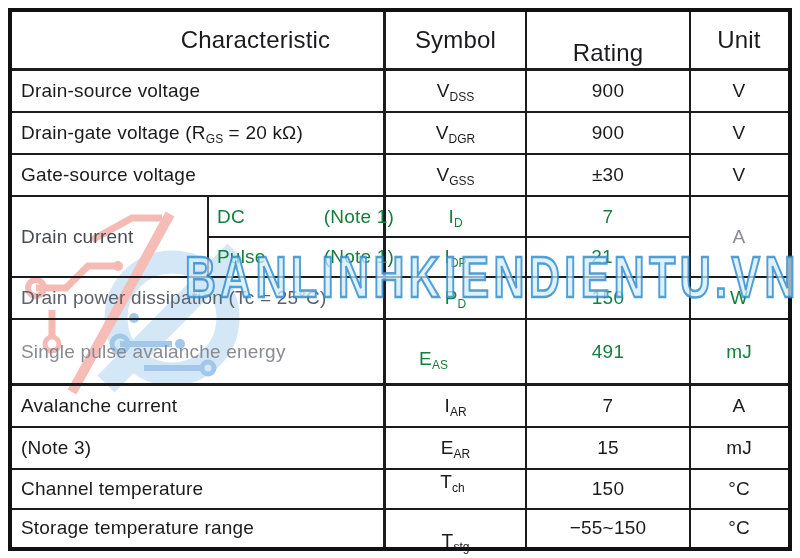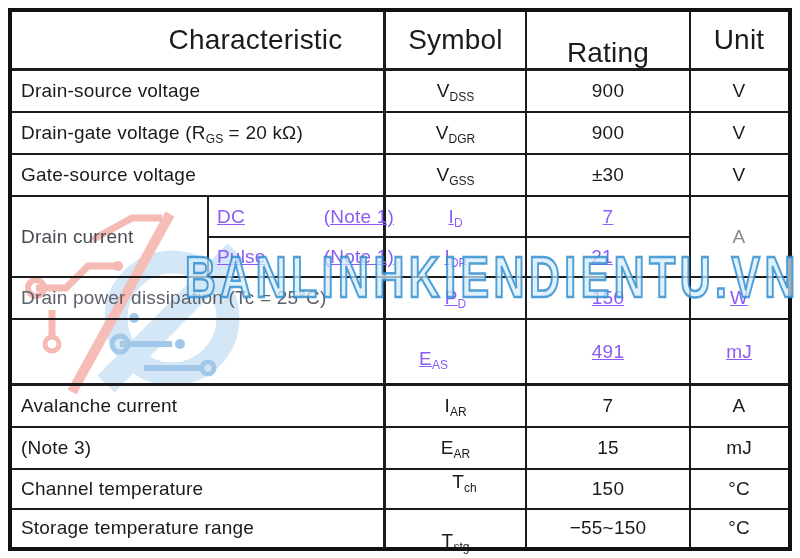--- a/index.html
+++ b/index.html
@@ -12,25 +12,25 @@
     border:4px solid #111114;box-sizing:border-box;background:transparent;z-index:2;
   }
   .hl,.vl{position:absolute;background:#1c1c1f;z-index:2;}
   .cell{
     position:absolute;display:flex;align-items:center;z-index:3;
     font-size:19px;letter-spacing:.2px;white-space:nowrap;
   }
   .center{justify-content:center;}
   .label{padding-left:9px;padding-right:6px;}
   .between{justify-content:space-between;padding-left:9px;padding-right:11px;}
-  .hdr{font-size:28px;}
+  .hdr{font-size:24px;}
   .symwrap{display:inline;}
   .sub{font-size:12px;position:relative;top:4px;letter-spacing:0;}
   .ink-dim1{color:#474b54;}  
-  .ink-dim2{color:#8b5cf6;text-decoration:underline;}  
+  .ink-dim2{color:#15803d;}  
   .ink-dim3{color:#5d616b;}  
   .ink-dim4{color:#888b92;}  
   
   .eas-cell{flex-direction:column;align-items:stretch;justify-content:center;
     padding-left:9px;padding-right:11px;}
   .eas-line1{text-align:left;}
   .eas-line2{text-align:right;margin-top:3px;}
   
   .wm-logo{position:absolute;left:20px;top:198px;width:240px;height:206px;z-index:1;opacity:.62;}
   .wm-text{
@@ -176,20 +176,21 @@
   <span class="symwrap"><span>P</span><span class="sub">D</span></span>
 </div>
 <div class="cell center ink-dim2" style="left:526px;top:277px;width:164px;height:42px;">
   <span>150</span>
 </div>
 <div class="cell center ink-dim2" style="left:690px;top:277px;width:98px;height:42px;">
   <span>W</span>
 </div>
 
 <div class="cell eas-cell" style="left:12px;top:319px;width:371px;height:66px;">
+  <div class="eas-line1 ink-dim4">Single pulse avalanche energy</div>
 </div>
 <div class="cell center ink-dim2" style="left:363px;top:319px;width:141px;height:80px;">
   <span class="symwrap"><span>E</span><span class="sub">AS</span></span>
 </div>
 <div class="cell center ink-dim2" style="left:526px;top:319px;width:164px;height:66px;">
   <span>491</span>
 </div>
 <div class="cell center ink-dim2" style="left:690px;top:319px;width:98px;height:66px;">
   <span>mJ</span>
 </div>
@@ -216,21 +217,21 @@
 <div class="cell center" style="left:526px;top:427px;width:164px;height:42px;">
   <span>15</span>
 </div>
 <div class="cell center" style="left:690px;top:427px;width:98px;height:42px;">
   <span>mJ</span>
 </div>
 
 <div class="cell label" style="left:12px;top:469px;width:371px;height:40px;">
   <span>Channel temperature</span>
 </div>
-<div class="cell center" style="left:394px;top:469px;width:141px;height:26px;">
+<div class="cell center" style="left:382px;top:469px;width:141px;height:26px;">
   <span class="symwrap"><span>T</span><span class="sub">ch</span></span>
 </div>
 <div class="cell center" style="left:526px;top:469px;width:164px;height:40px;">
   <span>150</span>
 </div>
 <div class="cell center" style="left:690px;top:469px;width:98px;height:40px;">
   <span>°C</span>
 </div>
 
 <div class="cell label" style="left:12px;top:509px;width:371px;height:38px;">

